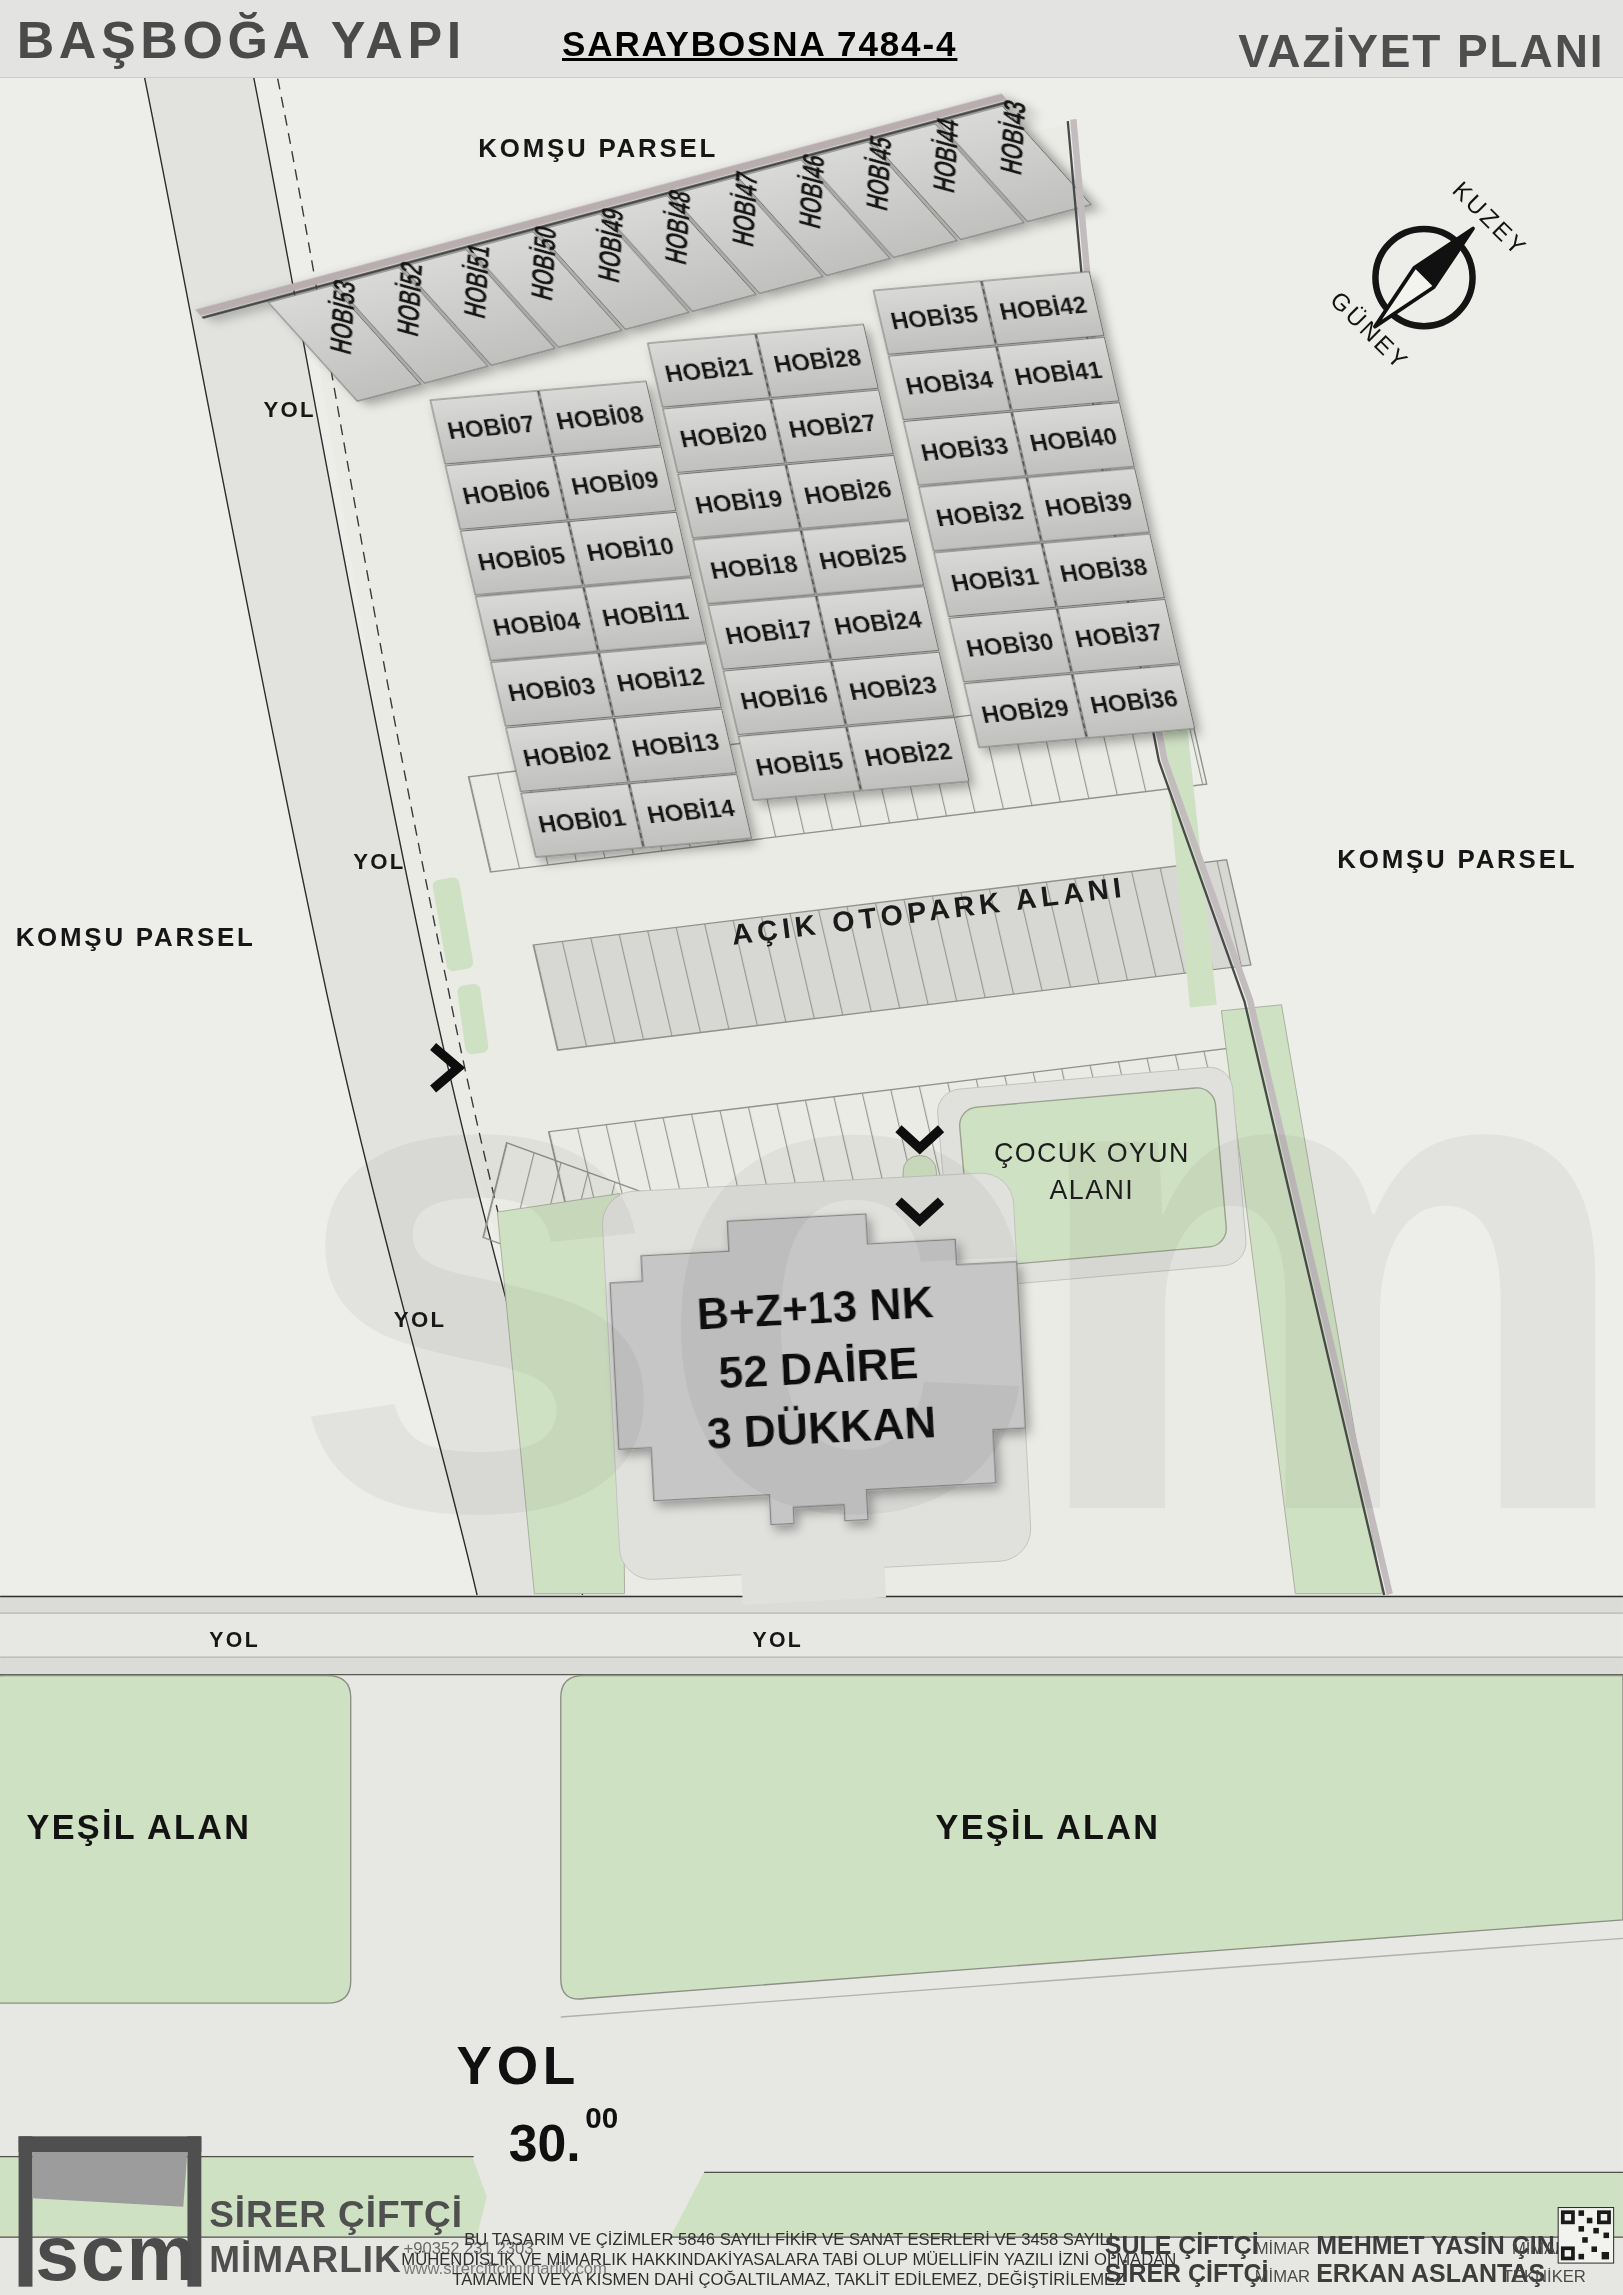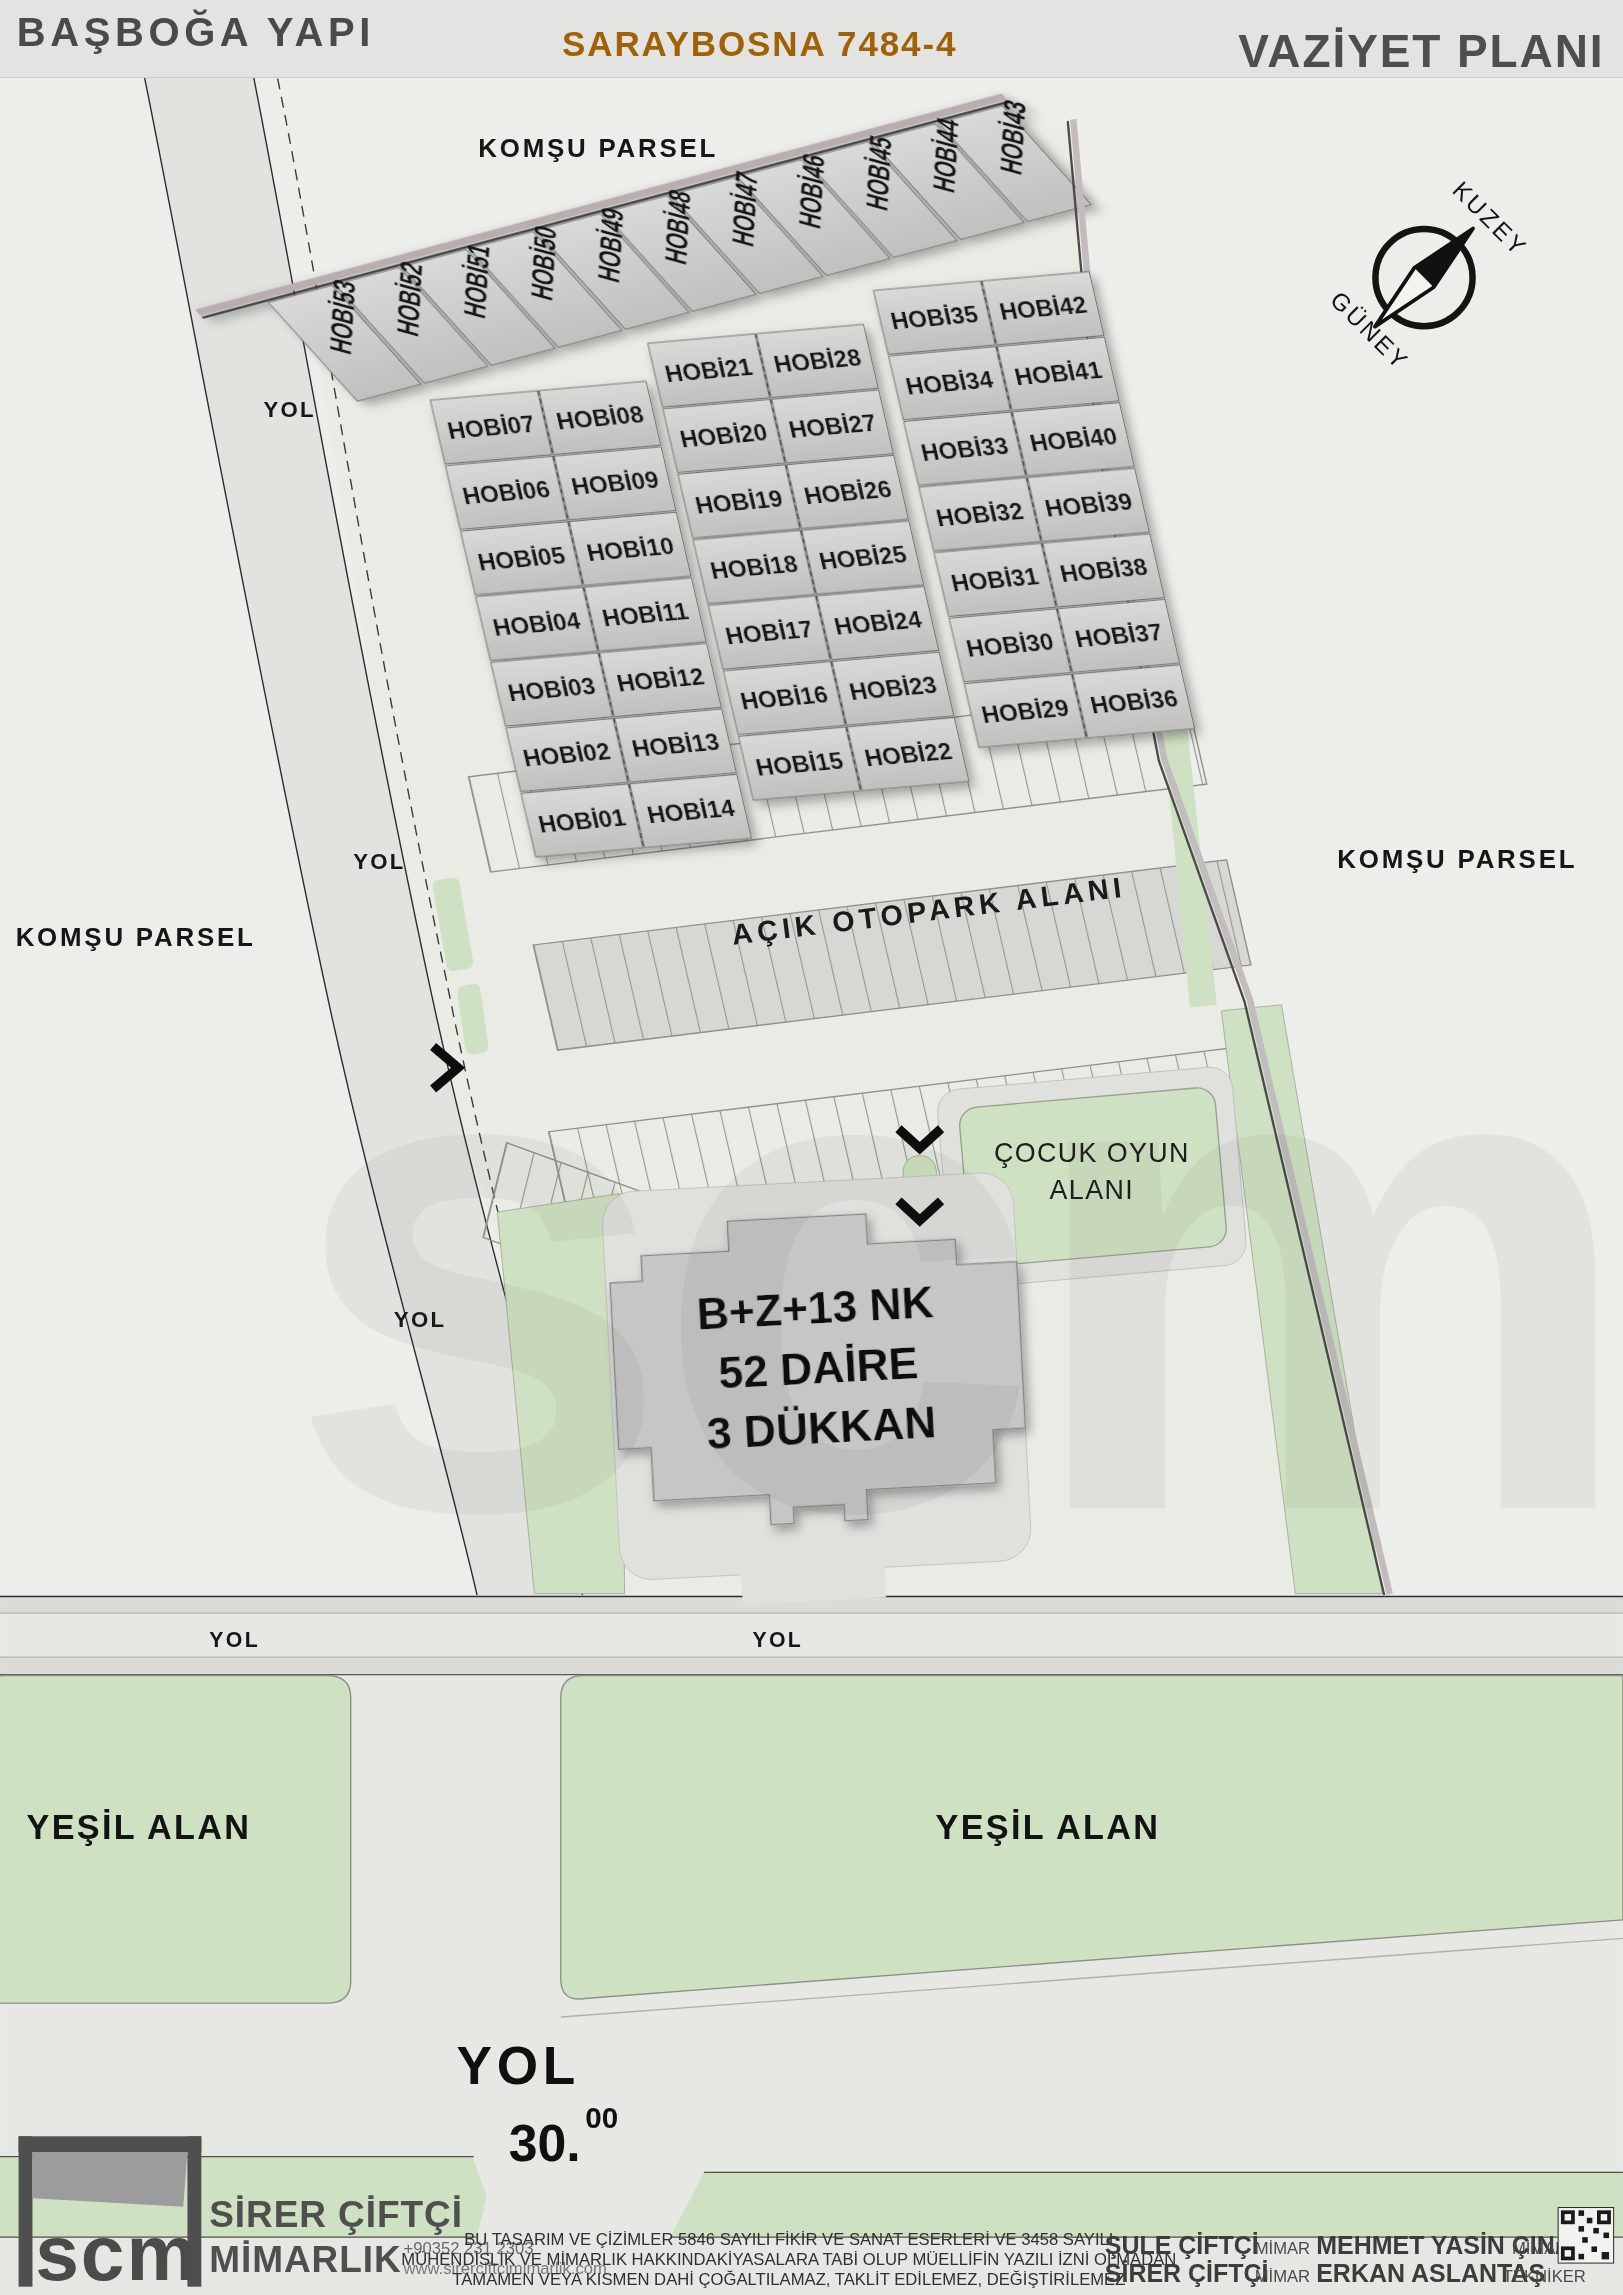--- a/index.html
+++ b/index.html
@@ -1,24 +1,24 @@
 <!DOCTYPE html>
 <html style="font-size:7.4px"><head>
 <meta charset="utf-8">
 <style>
   html,body{margin:0;padding:0;background:#d8d8d6;}
   .canvas{position:relative;width:1623px;height:2295px;background:#edeee9;overflow:hidden;
           font-family:"Liberation Sans",sans-serif;}
   .canvas svg{position:absolute;left:0;top:0;}
   .hdr{position:absolute;left:0;top:0;width:1623px;height:77px;background:#e3e4e1;
        border-bottom:0.5px solid #cccdc9;z-index:6;}
-  .hdr .t1{position:absolute;left:16.7px;top:10.2px;font-size:40px;font-weight:800;
+  .hdr .t1{position:absolute;left:16.7px;top:10.2px;font-size:52px;font-weight:800;
            letter-spacing:4.6px;color:#4a4a4b;white-space:nowrap;}
   .hdr .t2{position:absolute;left:562px;top:24px;font-size:35px;font-weight:600;
-           letter-spacing:1.9px;color:#a16207;white-space:nowrap;}
+           letter-spacing:1.9px;color:#000000;white-space:nowrap;text-decoration:underline;}
   .hdr .t3{position:absolute;right:18.5px;top:24px;font-size:46px;font-weight:600;
            letter-spacing:1.9px;color:#4e4e4f;white-space:nowrap;}
   text{font-family:"Liberation Sans",sans-serif;}
 </style>
 </head>
 <body>
 
 <div class="canvas">
 
 <svg width="1623" height="2295" viewBox="0 0 3508 4961">

